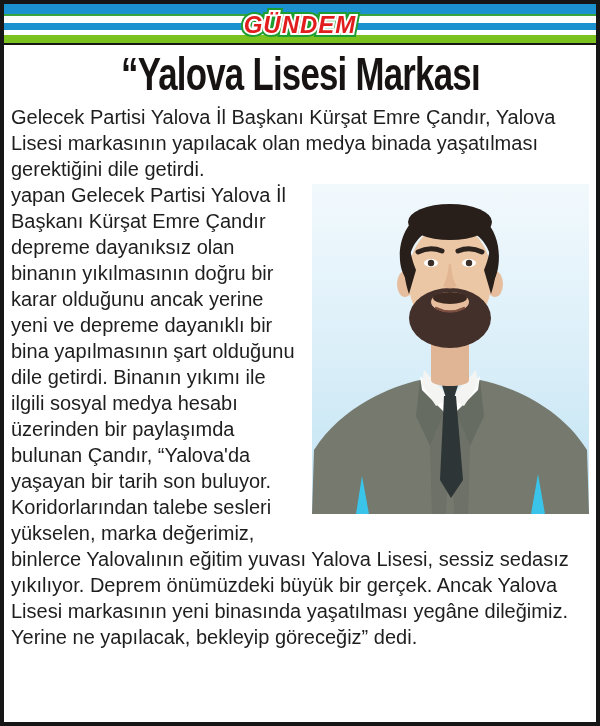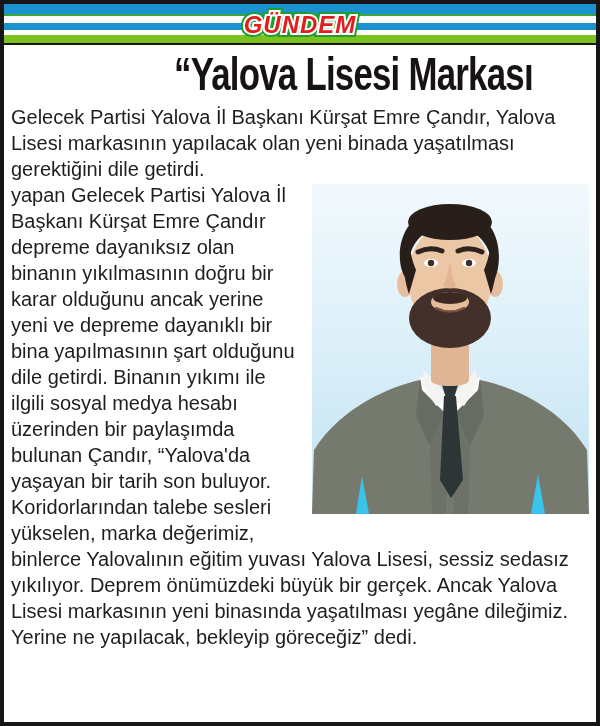--- a/index.html
+++ b/index.html
@@ -46,21 +46,21 @@
   }
   .logo-green { -webkit-text-stroke: 8px #1e9e31; color: #1e9e31;
     text-shadow: 0 0 2px #1e9e31; }
   .logo-white { -webkit-text-stroke: 4px #ffffff; color: #ffffff; }
   .logo-red   { color: #e21d1d; }
 
   
   .headline { margin-top: 3px; }
   .headline-line {
     display: flex;
-    justify-content: flex-end;
+    justify-content: center;
     white-space: nowrap;
   }
   .headline-line span {
     display: inline-block;
     font-weight: bold;
     font-size: 47px;
     line-height: 52px;
     color: #181313;
     letter-spacing: -1px;
     transform: scaleX(0.74);
@@ -100,21 +100,21 @@
     </div>
   </div>
 
   <div class="headline">
     <div class="headline-line">
       <span>“Yalova Lisesi Markası</span>
     </div>
   </div>
 
   <div class="article">
-    <p>Gelecek Partisi Yalova İl Başkanı Kürşat Emre Çandır, Yalova Lisesi markasının yapılacak olan yeni binada yaşatılması gerektiğini dile getirdi.</p>
+    <p>Gelecek Partisi Yalova İl Başkanı Kürşat Emre Çandır, Yalova Lisesi markasının yapılacak olan medya binada yaşatılması gerektiğini dile getirdi.</p>
 
     <figure class="photo-figure">
       <svg viewBox="0 0 277 330" preserveAspectRatio="none">
         <defs>
           <linearGradient id="bgGrad" x1="0" y1="0" x2="0" y2="1">
             <stop offset="0" stop-color="#f2f9fd"></stop>
             <stop offset="0.55" stop-color="#d9eef8"></stop>
             <stop offset="1" stop-color="#bfe2f3"></stop>
           </linearGradient>
         </defs>

